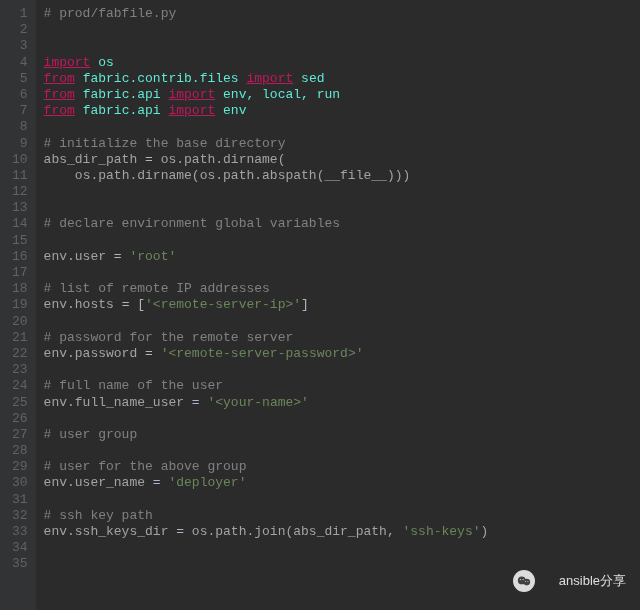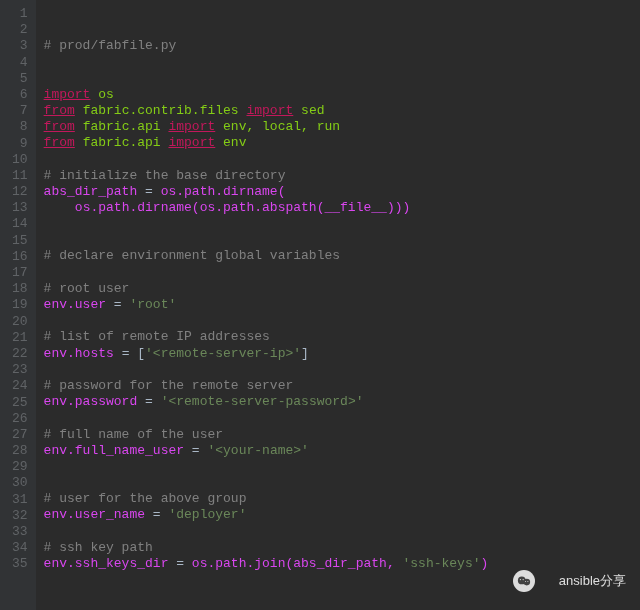--- a/index.html
+++ b/index.html
@@ -21,29 +21,28 @@
     text-align: right;
     padding: 6px 8px 6px 12px;
     user-select: none;
     flex: 0 0 auto;
   }
   .gutter div { height: 16.2px; }
   .code {
     padding: 6px 0 6px 8px;
     flex: 1 1 auto;
     color: #a9b7c6;
-    margin-top: 32px;
   }
   .code .line { height: 16.2px; white-space: pre; }
   .c-comment { color: #808080; }
   .c-kw2 { color: #c2185b; text-decoration: underline; }
-  .c-mod { color: #84cc16; }
+  .c-mod { color: #5eead4; }
   .c-str { color: #6a8759; }
   .c-op { color: #a9b7c6; }
-  .c-id { color: #d946ef; }
+  .c-id { color: #a3a3a3; }
   .watermark {
     position: absolute;
     right: 14px;
     bottom: 18px;
     display: flex;
     align-items: center;
     gap: 24px;
     color: #e6e6e6;
     font-family: -apple-system, "Segoe UI", sans-serif;
     font-size: 13px;
@@ -109,32 +108,32 @@
     <div class="line"><span class="c-kw2">from</span><span class="c-mod"> fabric.api </span><span class="c-kw2">import</span><span class="c-mod"> env, local, run</span></div>
     <div class="line"><span class="c-kw2">from</span><span class="c-mod"> fabric.api </span><span class="c-kw2">import</span><span class="c-mod"> env</span></div>
     <div class="line"><span></span></div>
     <div class="line"><span class="c-comment"># initialize the base directory</span></div>
     <div class="line"><span class="c-id">abs_dir_path </span><span class="c-op">=</span><span class="c-id"> os.path.dirname(</span></div>
     <div class="line"><span>    </span><span class="c-id">os.path.dirname(os.path.abspath(__file__)))</span></div>
     <div class="line"><span></span></div>
     <div class="line"><span></span></div>
     <div class="line"><span class="c-comment"># declare environment global variables</span></div>
     <div class="line"><span></span></div>
-    <div class="line"><span class="c-comment"># root user</span></div>
     <div class="line"><span class="c-id">env.user </span><span class="c-op">=</span><span> </span><span class="c-str">'root'</span></div>
     <div class="line"><span></span></div>
     <div class="line"><span class="c-comment"># list of remote IP addresses</span></div>
     <div class="line"><span class="c-id">env.hosts </span><span class="c-op">=</span><span> [</span><span class="c-str">'&lt;remote-server-ip&gt;'</span><span>]</span></div>
     <div class="line"><span></span></div>
     <div class="line"><span class="c-comment"># password for the remote server</span></div>
     <div class="line"><span class="c-id">env.password </span><span class="c-op">=</span><span> </span><span class="c-str">'&lt;remote-server-password&gt;'</span></div>
     <div class="line"><span></span></div>
     <div class="line"><span class="c-comment"># full name of the user</span></div>
     <div class="line"><span class="c-id">env.full_name_user </span><span class="c-op">=</span><span> </span><span class="c-str">'&lt;your-name&gt;'</span></div>
     <div class="line"><span></span></div>
+    <div class="line"><span class="c-comment"># user group</span></div>
     <div class="line"><span></span></div>
     <div class="line"><span class="c-comment"># user for the above group</span></div>
     <div class="line"><span class="c-id">env.user_name </span><span class="c-op">=</span><span> </span><span class="c-str">'deployer'</span></div>
     <div class="line"><span></span></div>
     <div class="line"><span class="c-comment"># ssh key path</span></div>
     <div class="line"><span class="c-id">env.ssh_keys_dir </span><span class="c-op">=</span><span class="c-id"> os.path.join(abs_dir_path, </span><span class="c-str">'ssh-keys'</span><span class="c-id">)</span></div>
   </div>
 </div>
 
 <div class="watermark">

